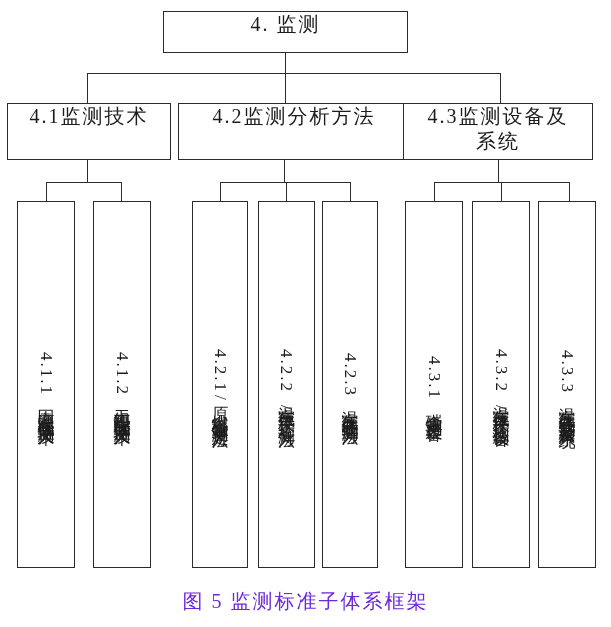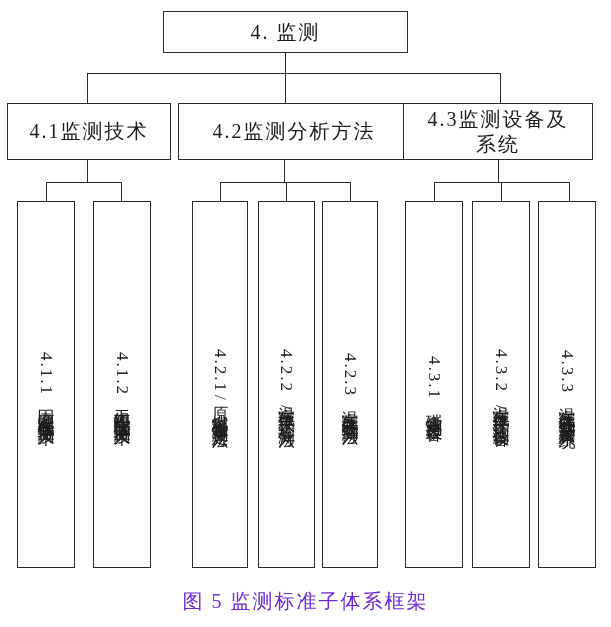--- a/index.html
+++ b/index.html
@@ -18,33 +18,33 @@
   
   .line { position: absolute; background: #2b2b2b; }
   .line.v { width: 1px; }
   .line.h { height: 1px; }
   
   .box {
     position: absolute;
     border: 1px solid #2b2b2b;
     background: #ffffff;
     display: flex;
-    align-items: center;
+    align-items: flex-start;
     justify-content: center;
     text-align: center;
     font-size: 20px;
     letter-spacing: 2px;
     line-height: 1.25;
     color: #1c1c1c;
   }
   .box.root   { left: 163px; top: 11px;  width: 245px; height: 42px; }
   .box.l2     { top: 103px; height: 57px; }
   .box.l2.b41 { left: 7px;   width: 164px; font-family: Liberation Serif, serif; }
   .box.l2.b42 { left: 178px; width: 232px; font-family: Liberation Serif, serif; }
-  .box.l2.b43 { left: 403px; width: 190px; padding: 16px 20px; }
+  .box.l2.b43 { left: 403px; width: 190px; padding: 0 20px; }
   
   .vbox {
     position: absolute;
     top: 201px;
     height: 367px;
     border: 1px solid #2b2b2b;
     background: #ffffff;
     display: flex;
     align-items: center;
     justify-content: center;

